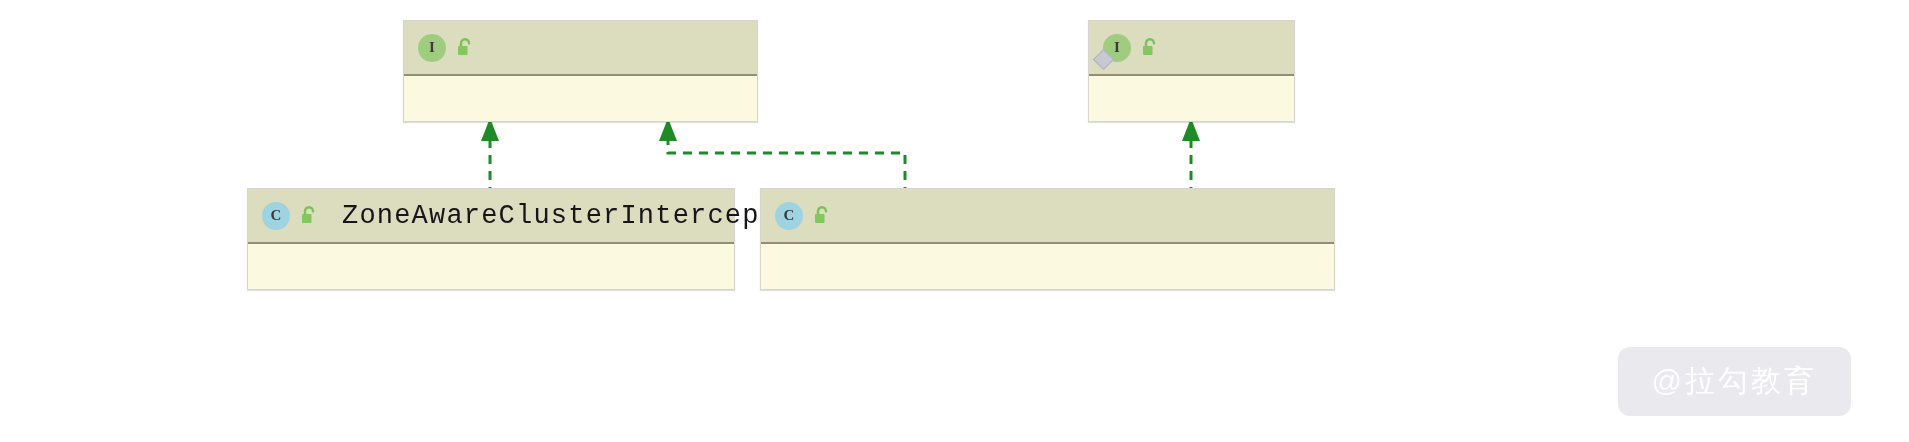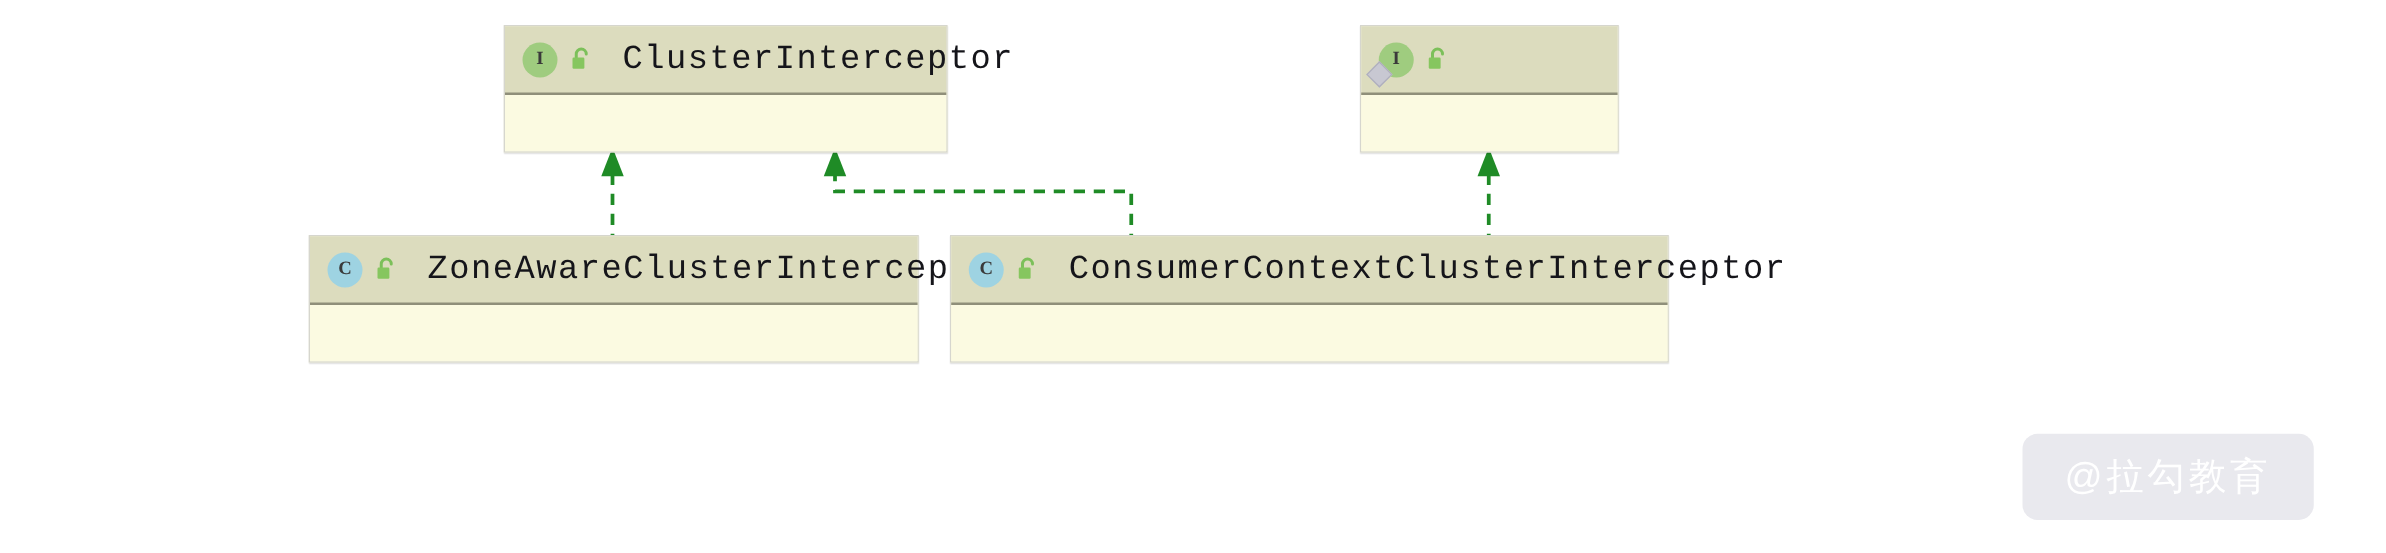--- a/index.html
+++ b/index.html
@@ -128,21 +128,20 @@
 
   <div class="uml-node" style="left:403px; top:20px; width:355px;">
     <div class="uml-header">
       <span class="type-icon iface">
         <span>I</span>
       </span>
       <svg class="lock-icon" width="20" height="22" viewBox="0 0 20 22">
         <path d="M6 9 V6.2 A4 4 0 0 1 14 6.2" stroke="#7cc05a" stroke-width="2.4" fill="none" stroke-linecap="round"></path>
         <rect x="3" y="9" width="9.5" height="9" rx="1" fill="#86c65f"></rect>
       </svg>
-      <span class="uml-title">ClusterInterceptor</span>
     </div>
     <div class="uml-body"></div>
   </div>
 
   <div class="uml-node" style="left:1088px; top:20px; width:207px;">
     <div class="uml-header">
       <span class="type-icon iface">
         <span>I</span>
         <span class="nested-badge"></span>
       </span>
@@ -170,20 +169,19 @@
 
   <div class="uml-node" style="left:760px; top:188px; width:575px;">
     <div class="uml-header">
       <span class="type-icon cls">
         <span>C</span>
       </span>
       <svg class="lock-icon" width="20" height="22" viewBox="0 0 20 22">
         <path d="M6 9 V6.2 A4 4 0 0 1 14 6.2" stroke="#7cc05a" stroke-width="2.4" fill="none" stroke-linecap="round"></path>
         <rect x="3" y="9" width="9.5" height="9" rx="1" fill="#86c65f"></rect>
       </svg>
-      <span class="uml-title">ConsumerContextClusterInterceptor</span>
     </div>
     <div class="uml-body"></div>
   </div>
 
   <div id="watermark">@拉勾教育</div>
 
 </div>
 
 </body></html>

